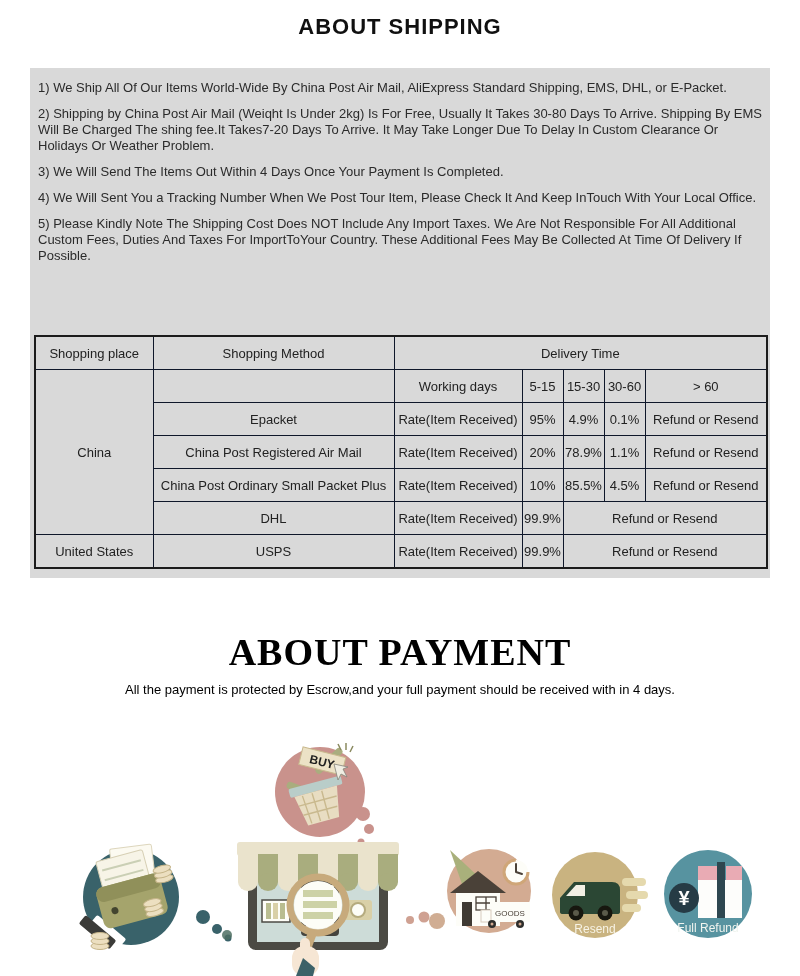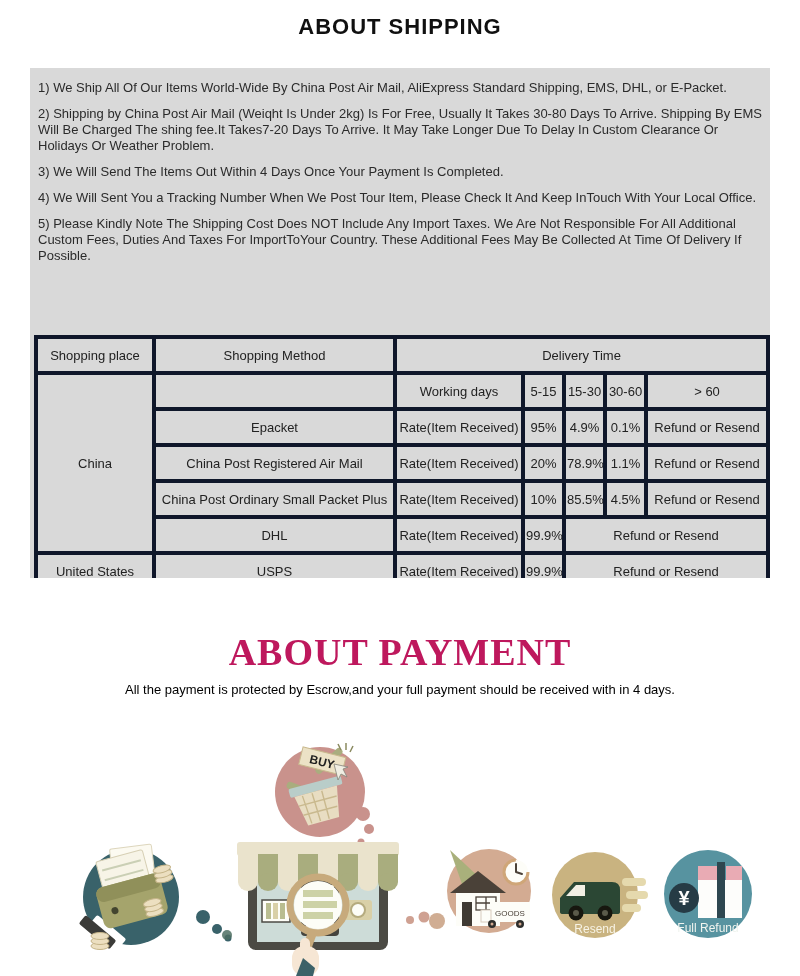--- a/index.html
+++ b/index.html
@@ -9,25 +9,25 @@
   .shipping-title{position:absolute;top:14px;left:0;width:100%;margin:0;text-align:center;
     font-size:22px;font-weight:bold;color:#101010;letter-spacing:1px;}
 
   .panel{position:absolute;left:30px;top:68px;width:740px;height:510px;background:#d9d9d9;
     box-sizing:border-box;overflow:hidden;}
   .policies{position:absolute;left:8px;top:12px;width:724px;height:255px;overflow:hidden;}
   .policies p{margin:0 0 10px 0;font-size:13px;line-height:16px;color:#2b2b2b;}
 
   .ship-table{position:absolute;left:4px;top:267px;border-collapse:collapse;width:732px;
     table-layout:fixed;background:#d9d9d9;border:2px solid #1b1b1b;}
-  .ship-table td{border:4px solid #0f172a;text-align:center;vertical-align:middle;
+  .ship-table td{border:1px solid #0f172a;text-align:center;vertical-align:middle;
     font-size:13px;color:#222;height:32px;padding:0 1px;overflow:hidden;white-space:nowrap;}
 
   .payment-title{position:absolute;top:630px;left:0;width:100%;margin:0;text-align:center;
-    font-family:"Liberation Serif",serif;font-size:38px;font-weight:bold;color:#be185d;letter-spacing:1px;}
+    font-family:"Liberation Serif",serif;font-size:38px;font-weight:bold;color:#000000;letter-spacing:1px;}
   .payment-sub{position:absolute;top:678px;left:0;width:100%;text-align:center;
     color:#000000;font-size:13px;line-height:23px;}
 
   .icons-svg{position:absolute;left:0;top:730px;}
   .icons-svg text{font-family:"Liberation Sans",sans-serif;}
 </style>
 </head>
 <body>
 
 <div class="screen">

